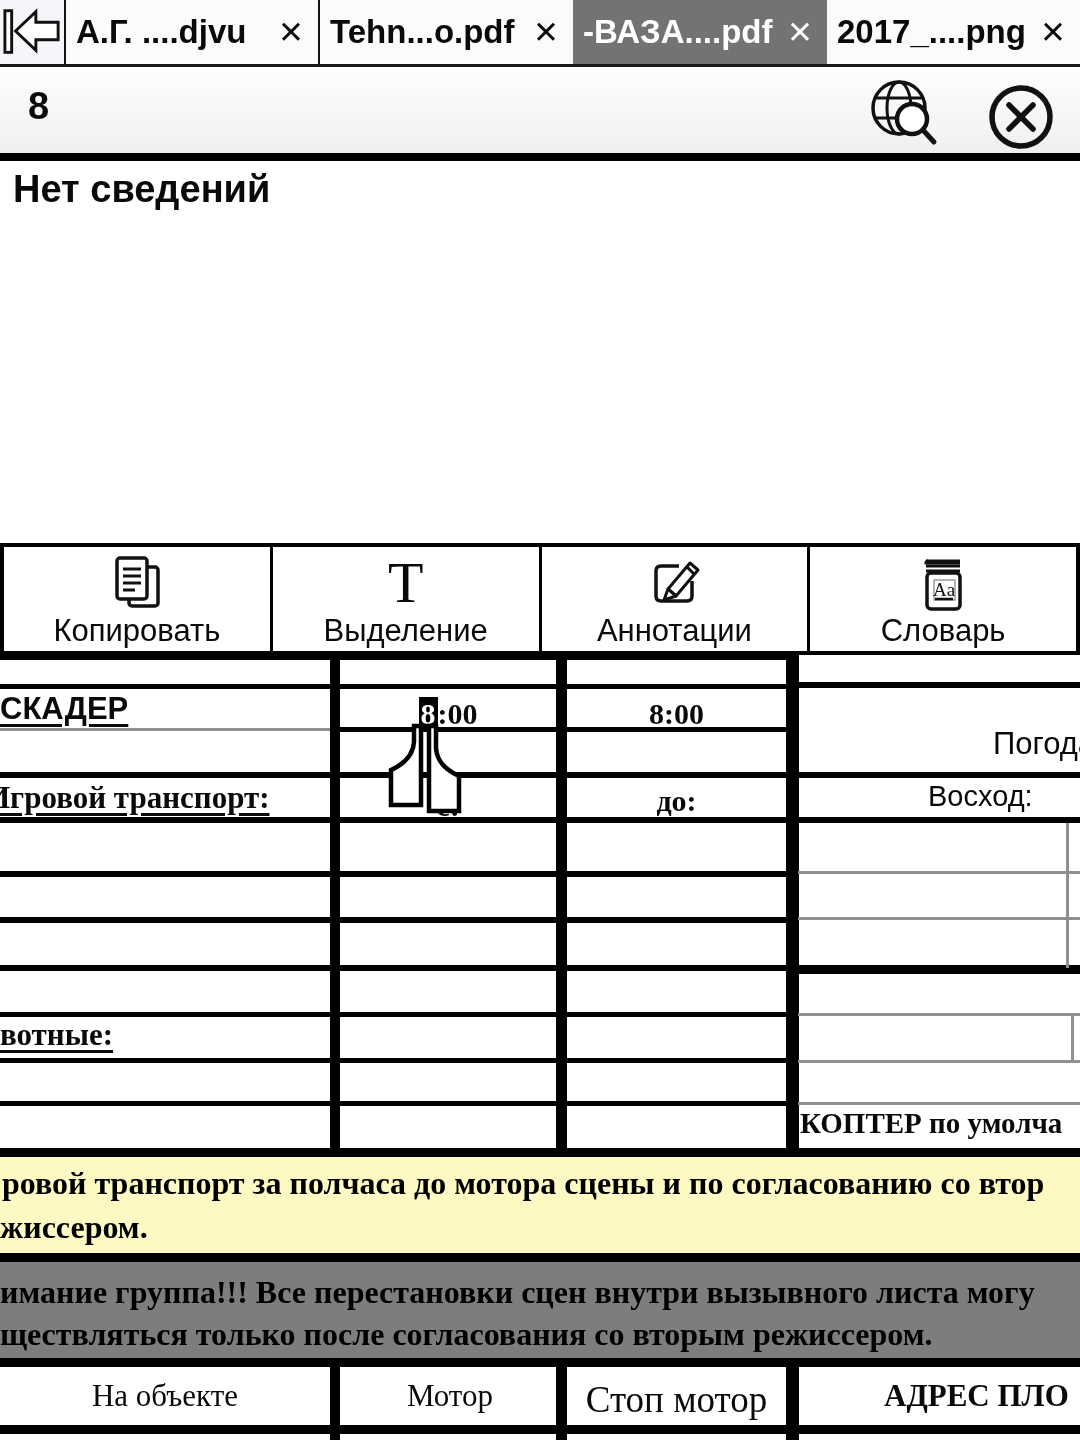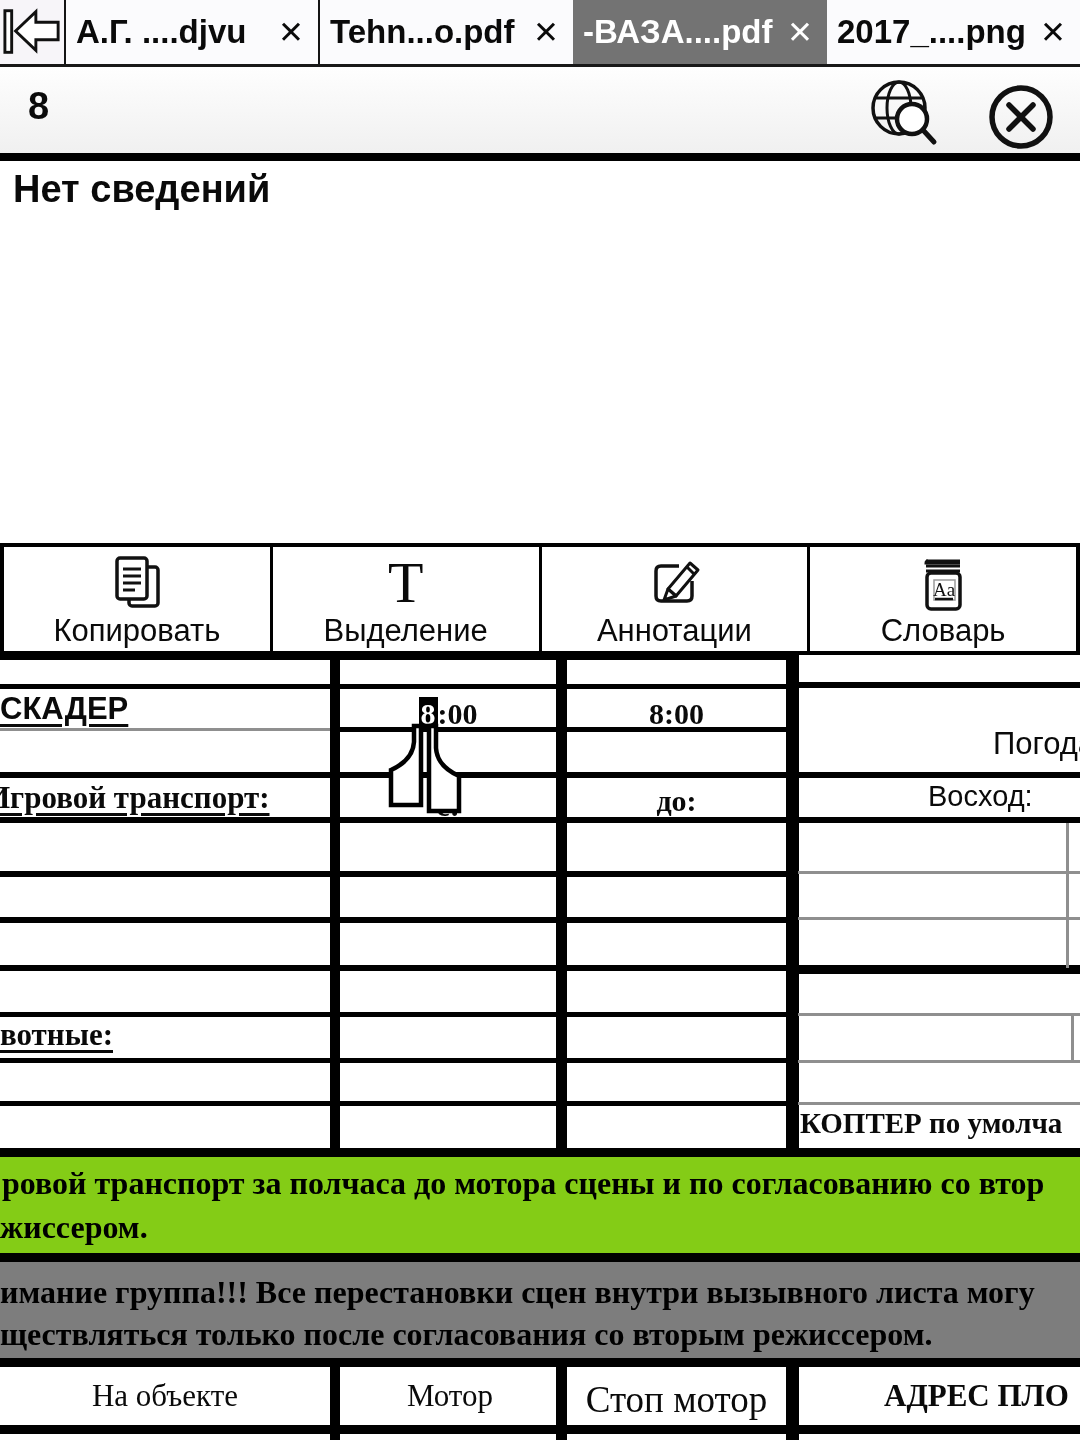--- a/index.html
+++ b/index.html
@@ -144,21 +144,21 @@
   <div class="cell serifb und" style="left:0;top:1017px;font-size:31px;">вотные:</div>
   <div class="cell serifb" style="left:800px;top:1107px;font-size:29px;">КОПТЕР по умолча</div>
 
   <div style="position:absolute;left:370px;top:688px;z-index:2;">
     <svg width="110" height="145" viewBox="0 0 110 145">
       <path d="M44 38 L51 38 L51 117 L21 117 L21 82 Q43 72 44 54 Z" fill="#fff" stroke="#000" stroke-width="4.5" stroke-linejoin="miter"></path>
       <path d="M66 38 L59 38 L59 123 L89 123 L89 88 Q67 78 66 60 Z" fill="#fff" stroke="#000" stroke-width="4.5" stroke-linejoin="miter"></path>
     </svg>
   </div>
 
-  <div class="notice" style="top:1157px;height:96px;background:#84cc16;">
+  <div class="notice" style="top:1157px;height:96px;background:#fef9c3;">
     <div class="ntext" style="left:2px;top:8px;">ровой транспорт за полчаса до мотора сцены и по согласованию со втор</div>
     <div class="ntext" style="left:0;top:52px;">жиссером.</div>
   </div>
   <div class="ln" style="left:0;top:1253px;width:1080px;height:9px;"></div>
   <div class="notice" style="top:1262px;height:96px;background:#7d7d7d;">
     <div class="ntext" style="left:0;top:12px;">имание группа!!! Все перестановки сцен внутри вызывного листа могу</div>
     <div class="ntext" style="left:0;top:54px;">ществляться только после согласования со вторым режиссером.</div>
   </div>
 
   <div class="ln" style="left:0;top:1358px;width:1080px;height:9px;"></div>

